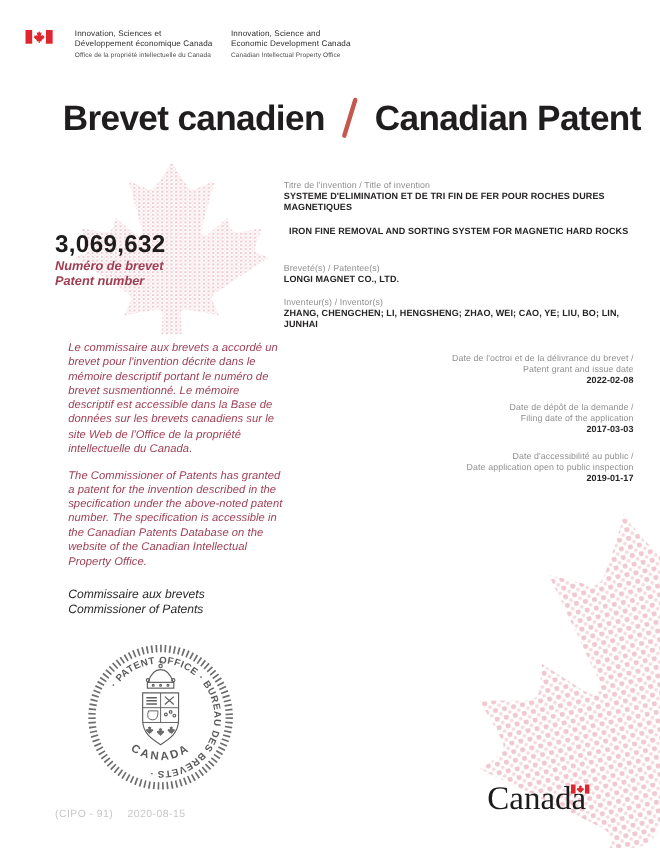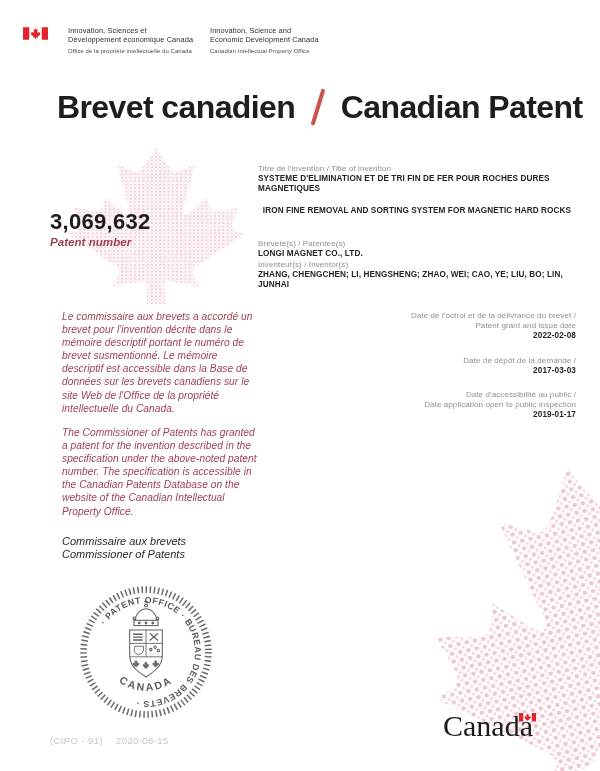--- a/index.html
+++ b/index.html
@@ -27,21 +27,21 @@
   .patnum{position:absolute;left:50px;top:209px;width:196px;text-align:left;}
   .patnum-value{font-size:22px;font-weight:bold;color:#1d1b1b;letter-spacing:.3px;}
   .patnum-label{font-size:11.6px;font-style:italic;font-weight:bold;color:#9e3e54;line-height:13.6px;}
 
   
   .col-right{position:absolute;left:258px;top:164px;width:318px;}
   .lbl{font-size:8px;color:#8f8f8f;line-height:10px;letter-spacing:.1px;}
   .val{font-size:8.2px;font-weight:bold;color:#262323;line-height:10.4px;letter-spacing:.1px;}
   .gap-title-en{margin-top:11px;text-align:center;}
   .sec-patentee{margin-top:23px;}
-  .sec-inventors{}
+  .sec-inventors{margin-top:10px;}
   .sec-dates{margin-top:21px;text-align:right;}
   .date-block{margin-bottom:14px;}
 
   
   .notice{position:absolute;left:62px;width:197px;font-style:italic;color:#9e3e54;
           font-size:10.2px;line-height:13.1px;font-weight:500;letter-spacing:.05px;}
   .notice-fr{top:310px;}
   .notice-en{top:426px;}
   .signature{position:absolute;left:62px;top:535px;font-style:italic;font-weight:normal;
              font-size:11px;line-height:12.6px;color:#2b2929;}
@@ -93,20 +93,21 @@
     <span class="title-txt">Brevet canadien</span>
     <span class="title-slash"></span>
     <span class="title-txt">Canadian Patent</span>
   </div>
 
   <svg class="leaf-tl" viewBox="0 0 100 100" preserveAspectRatio="none">
     <use href="#leafpath" fill="url(#dots)"></use>
   </svg>
   <div class="patnum">
     <div class="patnum-value">3,069,632</div>
+    <div class="patnum-label">Numéro de brevet</div>
     <div class="patnum-label">Patent number</div>
   </div>
 
   <div class="leaf-br-wrap">
     <svg viewBox="0 0 100 100" preserveAspectRatio="none">
       <use href="#leafpath" fill="url(#dots)"></use>
     </svg>
   </div>
 
   <div class="col-right">
@@ -125,20 +126,21 @@
     </div>
 
     <div class="sec-dates">
       <div class="date-block">
         <div class="lbl">Date de l'octroi et de la délivrance du brevet /</div>
         <div class="lbl">Patent grant and issue date</div>
         <div class="val">2022-02-08</div>
       </div>
       <div class="date-block">
         <div class="lbl">Date de dépôt de la demande /</div>
+        <div class="lbl">Filing date of the application</div>
         <div class="val">2017-03-03</div>
       </div>
       <div class="date-block">
         <div class="lbl">Date d'accessibilité au public /</div>
         <div class="lbl">Date application open to public inspection</div>
         <div class="val">2019-01-17</div>
       </div>
     </div>
   </div>
 

